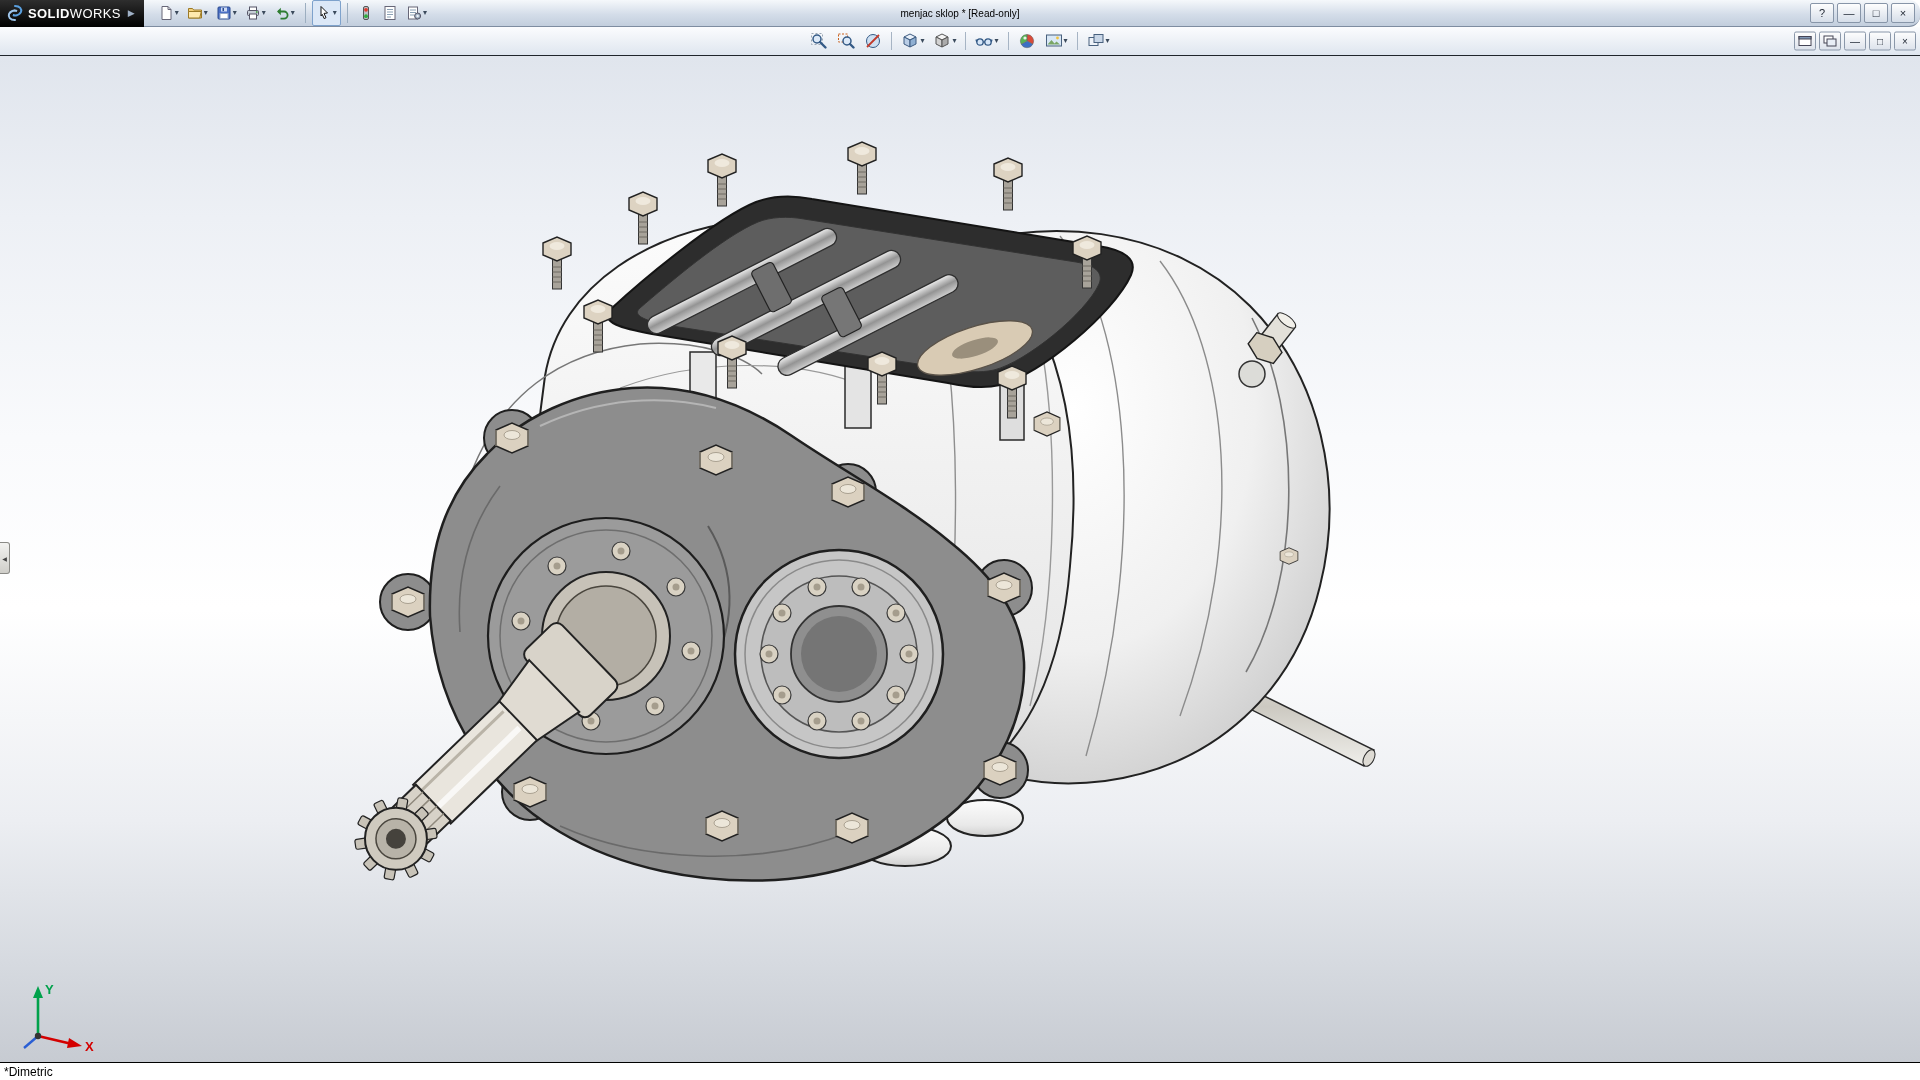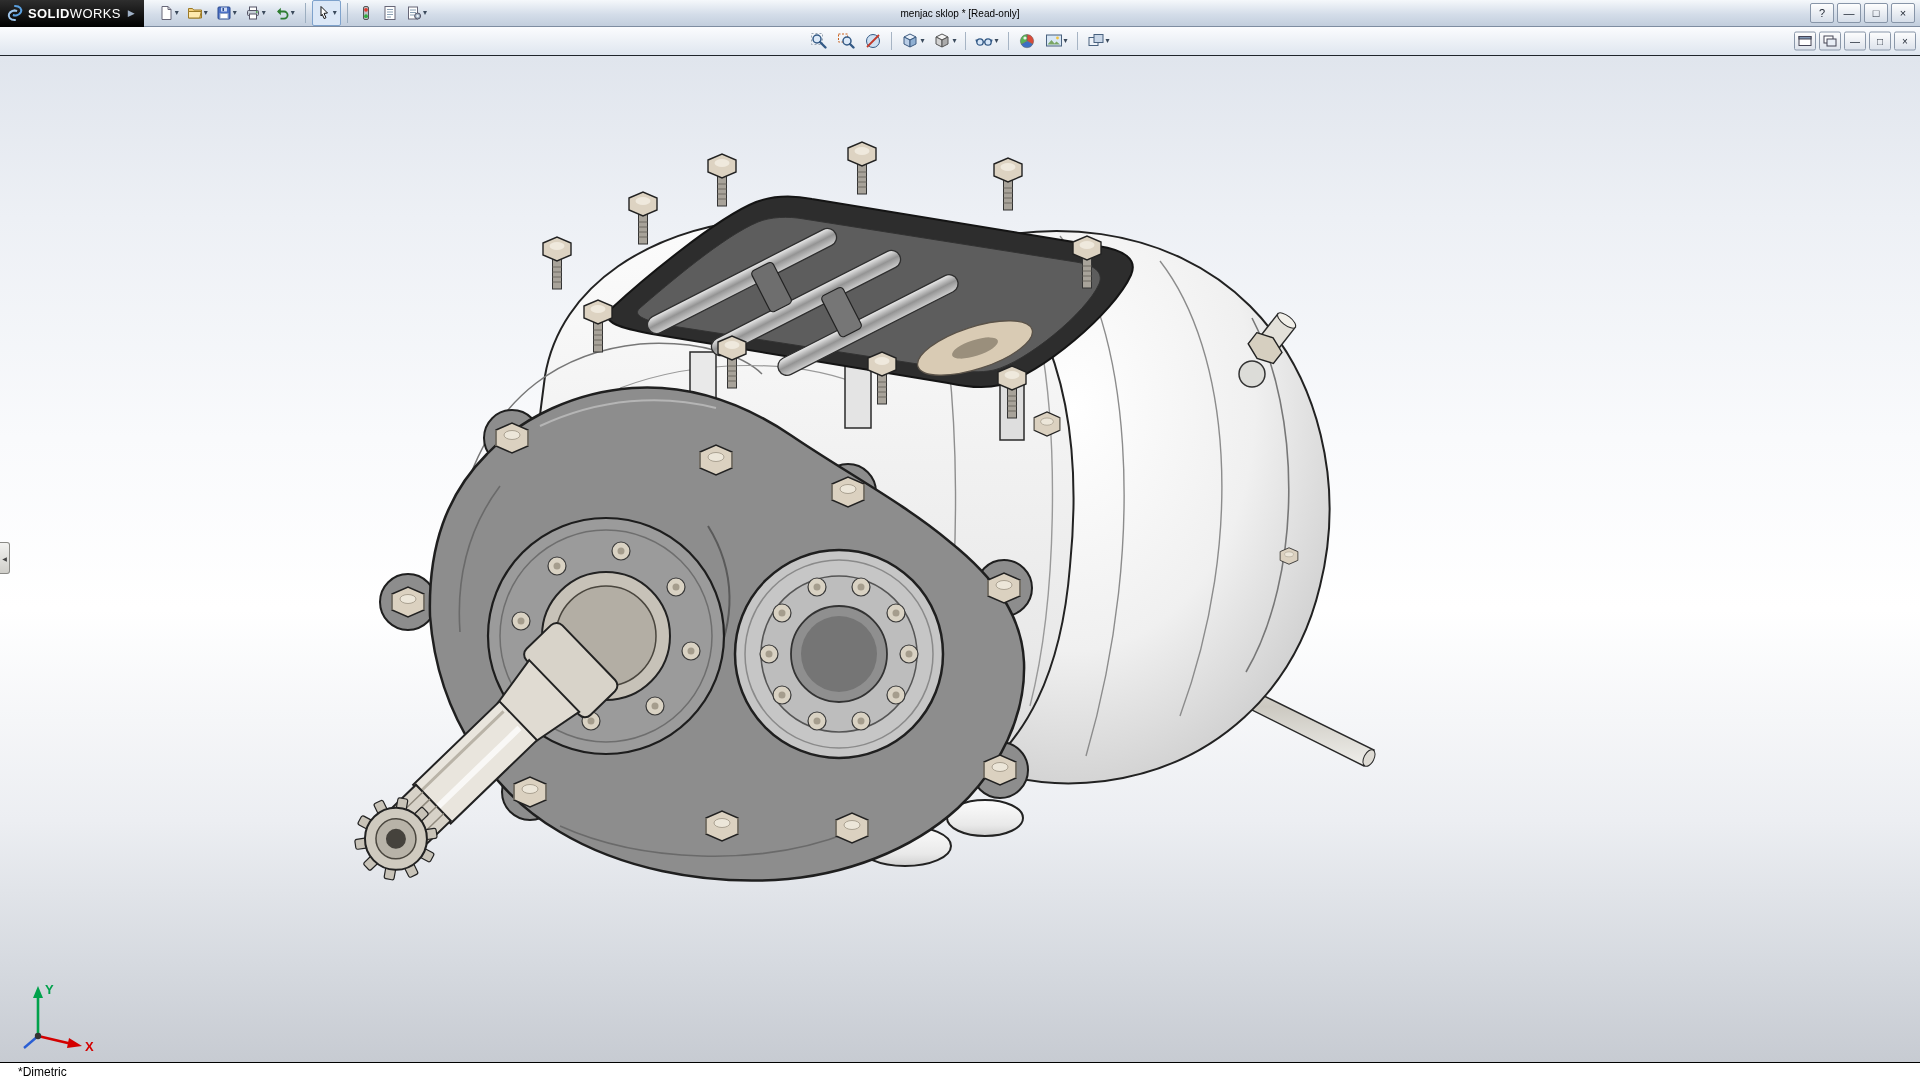--- a/index.html
+++ b/index.html
@@ -2,21 +2,21 @@
 <html><head>
 <meta charset="utf-8">
 <style>
   html,body{margin:0;padding:0;}
   body{width:1920px;height:1080px;overflow:hidden;background:#fff;
        font-family:"Liberation Sans",sans-serif;}
 
   
   .titlebar{height:27px;box-sizing:border-box;display:flex;align-items:center;
     background:linear-gradient(#f5f8fb,#d4dde9 55%,#c2cedd);
-    border-bottom:1px solid #7e8ca0;position:relative;}
+    border-bottom:1px solid #7e8ca0;position:relative;border-radius:11px;}
   .logo{height:27px;display:flex;align-items:center;gap:4px;
     background:linear-gradient(#2e2e2e,#000);color:#fff;padding:0 9px 0 6px;}
   .logo .brand{font-size:13px;letter-spacing:.4px;white-space:nowrap;}
   .logo .brand b{font-weight:bold;}
   .logo-arrow{color:#9fb0c6;font-size:9px;margin-left:3px;}
   .tb{display:flex;align-items:center;margin-left:10px;}
   .tb-btn{height:24px;display:flex;align-items:center;padding:0 3px;
     border:1px solid transparent;border-radius:2px;}
   .tb-btn svg{display:block;}
   .caret{font-size:8px;color:#3b4a5c;margin-left:1px;line-height:1;}
@@ -49,21 +49,21 @@
   .model{position:absolute;left:0;top:0;}
   .triad{position:absolute;left:14px;bottom:6px;}
   .triad text{font-size:13px;font-family:"Liberation Sans",sans-serif;font-weight:bold;}
   .pane-tab{position:absolute;left:0;top:486px;width:9px;height:30px;
     background:linear-gradient(#f2f2f0,#cfcec9);border:1px solid #8a8a86;border-left:none;
     display:flex;align-items:center;justify-content:center;
     font-size:6px;color:#444;border-radius:0 3px 3px 0;}
 
   
   .statusbar{height:18px;box-sizing:border-box;background:#fff;border-top:1px solid #000;
-    display:flex;align-items:center;padding-left:18px;font-size:12px;color:#000;}
+    display:flex;align-items:center;padding-left:4px;font-size:12px;color:#000;}
 </style>
 </head>
 <body>
 
 <div class="titlebar">
   <div class="logo">
     <svg width="18" height="18" viewBox="0 0 18 18">
       <path d="M9 2 C14 2 16 5 15 8 C14 11 10 12 7 11 C9 12 13 11.5 14 9" fill="none" stroke="#5aa0e0" stroke-width="2" stroke-linecap="round"></path>
       <path d="M9 16 C4 16 2 13 3 10 C4 7 8 6 11 7 C9 6 5 6.5 4 9" fill="none" stroke="#9fc6ec" stroke-width="2" stroke-linecap="round"></path>
     </svg>

